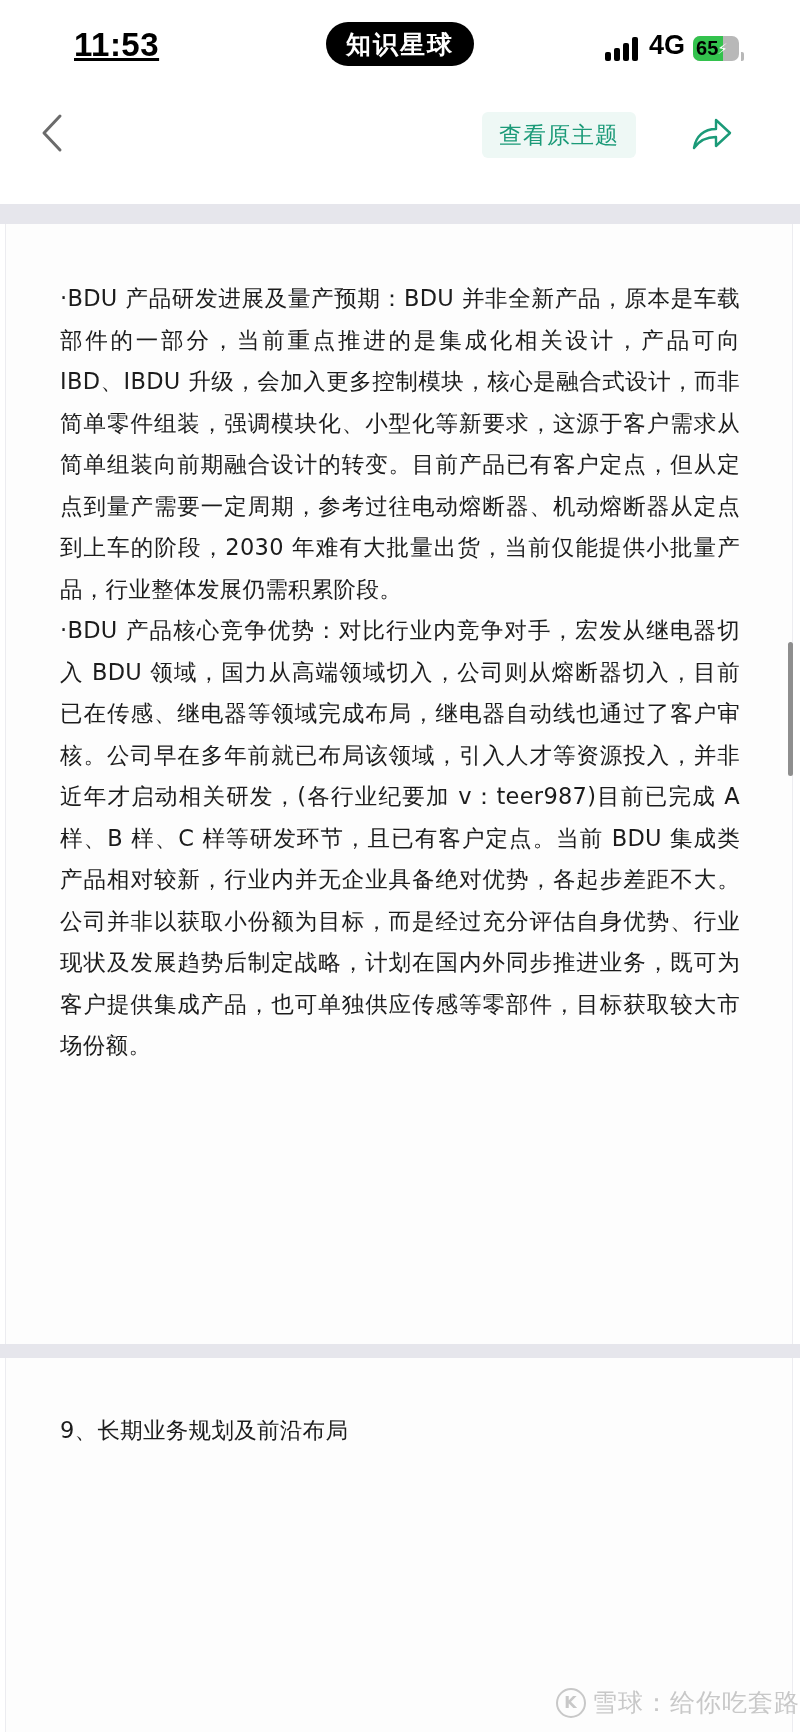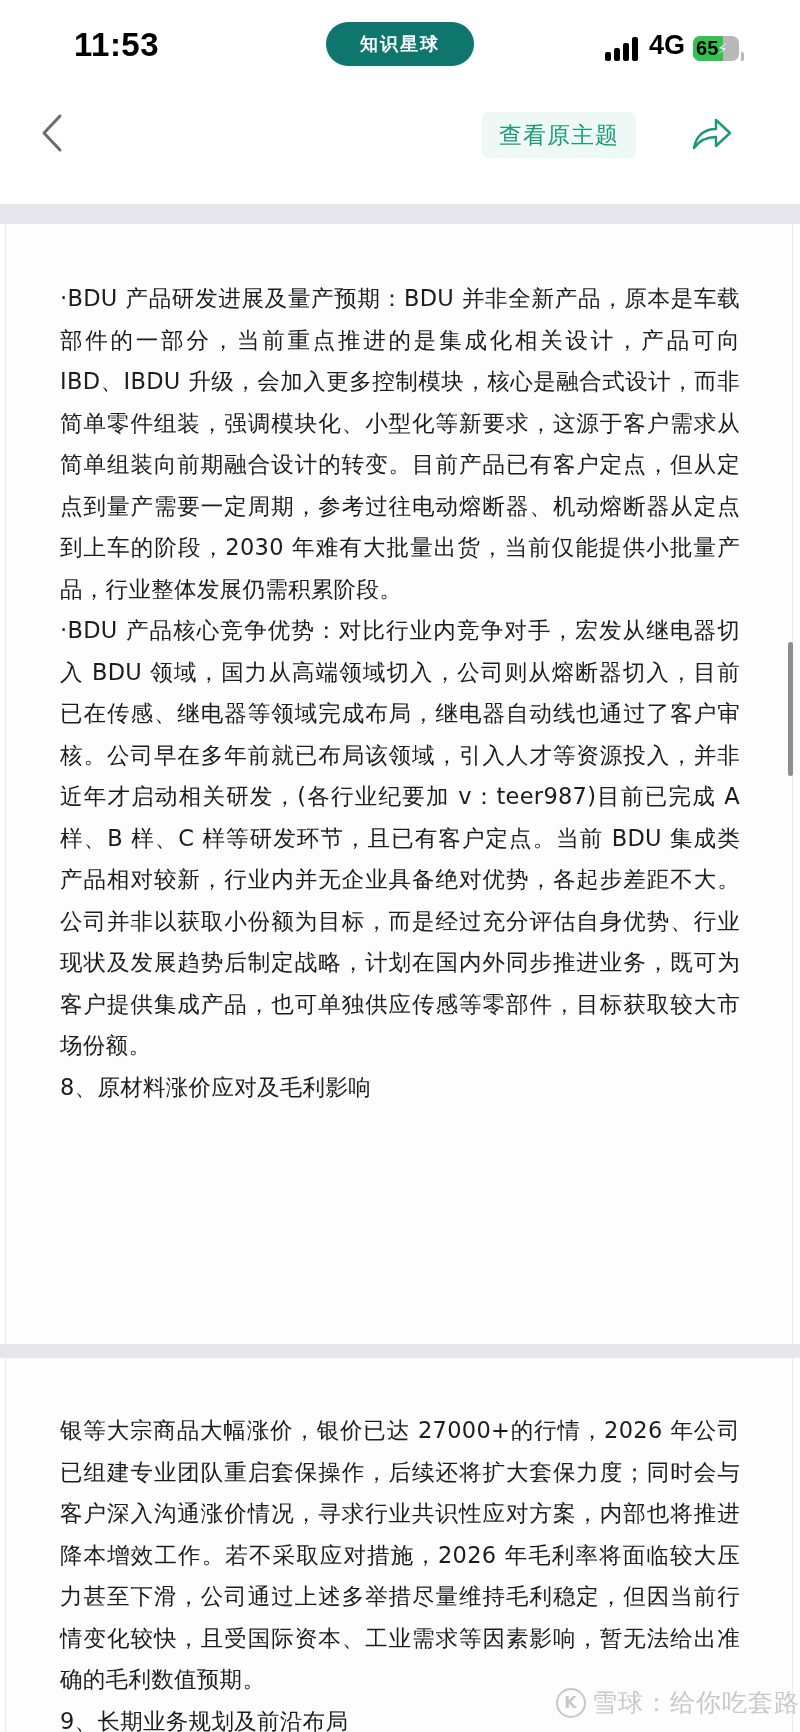--- a/index.html
+++ b/index.html
@@ -1,22 +1,22 @@
 <!DOCTYPE html>
 <html><head>
 <meta charset="utf-8">
 <style>
   * { box-sizing: border-box; margin: 0; padding: 0; }
   html, body { width: 800px; height: 1732px; overflow: hidden; background: #ffffff; }
   body { font-family: "DejaVu Sans", "Liberation Sans", sans-serif; color: #1a1a1a; position: relative; }
 
   
   .statusbar { position: absolute; top: 0; left: 0; width: 800px; height: 92px; }
-  .time { position: absolute; left: 74px; top: 26px; font-family: "Liberation Sans", sans-serif; font-weight: 700; font-size: 33px; letter-spacing: 0.5px; color: #000; }
-  .app-pill { position: absolute; left: 326px; top: 22px; width: 148px; height: 44px; border-radius: 22px; background: #0f766e; color: #fff; font-size: 18px; font-weight: 700; display: flex; align-items: center; justify-content: center; letter-spacing: 2px; }
+  .time { position: absolute; left: 74px; top: 26px; font-family: "Liberation Sans", sans-serif; font-weight: 700; font-size: 33px; letter-spacing: 0.5px; color: #000; text-decoration: underline; }
+  .app-pill { position: absolute; left: 326px; top: 22px; width: 148px; height: 44px; border-radius: 22px; background: #000000; color: #fff; font-size: 25px; font-weight: 700; display: flex; align-items: center; justify-content: center; letter-spacing: 2px; }
   .status-right { position: absolute; left: 605px; top: 30px; display: flex; align-items: flex-end; gap: 8px; }
   .signal { position: relative; width: 36px; height: 24px; }
   .signal span { position: absolute; bottom: 0; width: 6px; border-radius: 2px; background: #000; }
   .net { font-family: "Liberation Sans", sans-serif; font-weight: 700; font-size: 27px; color: #000; }
   .battery { position: relative; width: 46px; height: 25px; border-radius: 7px; background: #b8b8b8; overflow: hidden; display: flex; align-items: center; }
   .battery .fill { position: absolute; left: 0; top: 0; bottom: 0; width: 30px; background: #33c24d; }
   .battery .pct { position: relative; z-index: 1; font-family: "Liberation Sans", sans-serif; font-weight: 700; color: #000000; font-size: 20px; padding-left: 3px; }
   .battery .bolt { position: relative; z-index: 1; color: #fff; font-size: 15px; margin-left: -1px; }
   .battery-cap { width: 3px; height: 9px; background: #b8b8b8; border-radius: 0 2px 2px 0; margin-left: -6px; }
 
@@ -74,29 +74,27 @@
   </div>
 </div>
 
 <div class="gap" style="top:204px;height:20px;"></div>
 
 <div class="card" style="top:224px;height:1120px;">
 </div>
 <div class="text" style="top:278px;">
   <p>·BDU 产品研发进展及量产预期：BDU 并非全新产品，原本是车载部件的一部分，当前重点推进的是集成化相关设计，产品可向 IBD、IBDU 升级，会加入更多控制模块，核心是融合式设计，而非简单零件组装，强调模块化、小型化等新要求，这源于客户需求从简单组装向前期融合设计的转变。目前产品已有客户定点，但从定点到量产需要一定周期，参考过往电动熔断器、机动熔断器从定点到上车的阶段，2030 年难有大批量出货，当前仅能提供小批量产品，行业整体发展仍需积累阶段。</p>
   <p>·BDU 产品核心竞争优势：对比行业内竞争对手，宏发从继电器切入 BDU 领域，国力从高端领域切入，公司则从熔断器切入，目前已在传感、继电器等领域完成布局，继电器自动线也通过了客户审核。公司早在多年前就已布局该领域，引入人才等资源投入，并非近年才启动相关研发，(各行业纪要加 v：teer987)目前已完成 A 样、B 样、C 样等研发环节，且已有客户定点。当前 BDU 集成类产品相对较新，行业内并无企业具备绝对优势，各起步差距不大。公司并非以获取小份额为目标，而是经过充分评估自身优势、行业现状及发展趋势后制定战略，计划在国内外同步推进业务，既可为客户提供集成产品，也可单独供应传感等零部件，目标获取较大市场份额。</p>
-  <p>8、原材料涨价应对及毛利影响</p>
 </div>
 
 <div class="gap" style="top:1344px;height:14px;"></div>
 
 <div class="card" style="top:1358px;height:374px;">
 </div>
 <div class="text" style="top:1410px;">
-  <p>银等大宗商品大幅涨价，银价已达 27000+的行情，2026 年公司已组建专业团队重启套保操作，后续还将扩大套保力度；同时会与客户深入沟通涨价情况，寻求行业共识性应对方案，内部也将推进降本增效工作。若不采取应对措施，2026 年毛利率将面临较大压力甚至下滑，公司通过上述多举措尽量维持毛利稳定，但因当前行情变化较快，且受国际资本、工业需求等因素影响，暂无法给出准确的毛利数值预期。</p>
   <p>9、长期业务规划及前沿布局</p>
 </div>
 
 <div class="scrollbar"></div>
 
 <div class="watermark">
   <span class="logo">K</span>
   <span>雪球：给你吃套路</span>
 </div>
 

